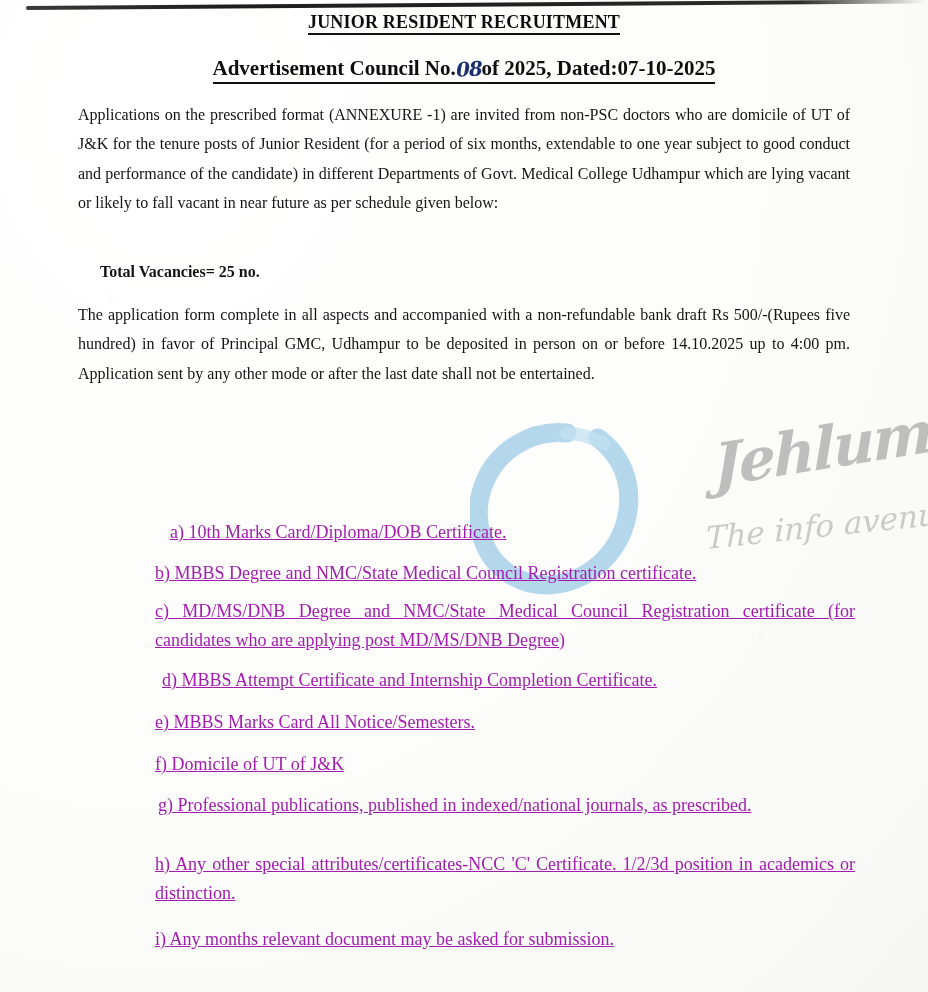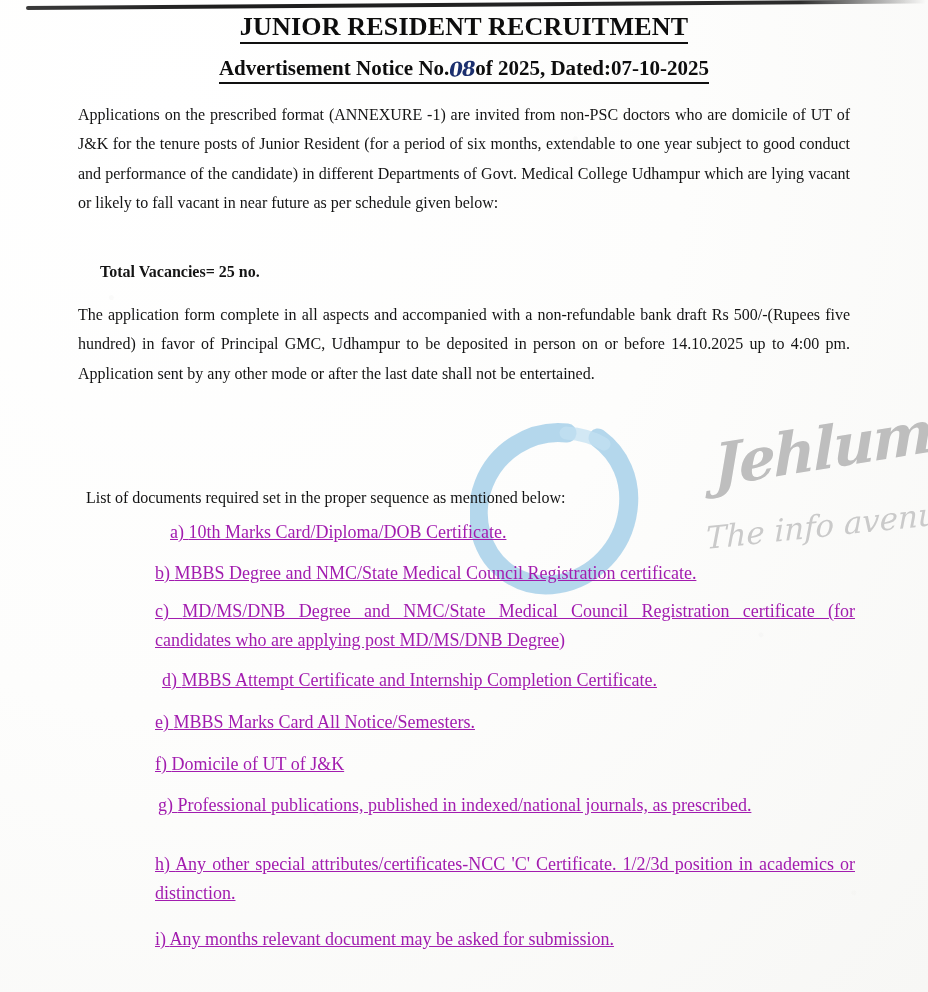--- a/index.html
+++ b/index.html
@@ -101,21 +101,21 @@
     inset: 0;
     z-index: 2;
   }
 
   .doc-title {
     position: absolute;
     left: 0;
     right: 0;
     top: 12px;
     text-align: center;
-    font-size: 26px;
+    font-size: 18px;
     font-weight: bold;
     letter-spacing: .2px;
     color: #0d0d0d;
   }
   .doc-title span.u {
     border-bottom: 2.4px solid #101010;
     padding-bottom: 1px;
   }
 
   .doc-subtitle {
@@ -205,32 +205,31 @@
 </div>
 
 <div class="content">
 
   <div class="doc-title">
     <span class="u">JUNIOR RESIDENT RECRUITMENT</span>
   </div>
 
   <div class="doc-subtitle">
     <span class="u">
-      <span>Advertisement Notice No.</span><span class="ink-number">08</span><span>of 2025, Dated:07-10-2025</span>
+      <span>Advertisement Council No.</span><span class="ink-number">08</span><span>of 2025, Dated:07-10-2025</span>
     </span>
   </div>
 
   <div class="para p-intro">Applications on the prescribed format (ANNEXURE -1) are invited from non-PSC doctors who are domicile of UT of J&amp;K for the tenure posts of Junior Resident (for a period of six months, extendable to one year subject to good conduct and performance of the candidate) in different Departments of Govt. Medical College Udhampur which are lying vacant or likely to fall vacant in near future as per schedule given below:</div>
 
   <div class="para p-vac">Total Vacancies= 25 no.</div>
 
   <div class="para p-appform">The application form complete in all aspects and accompanied with a non-refundable bank draft Rs 500/-(Rupees five hundred) in favor of Principal GMC, Udhampur to be deposited in person on or before 14.10.2025 up to 4:00 pm. Application sent by any other mode or after the last date shall not be entertained.</div>
 
 
-  <div class="para p-list-intro">List of documents required set in the proper sequence as mentioned below:</div>
 
   <div class="list">
     <div class="list-item li-a">
       <span>a)</span>
       <span>10th Marks Card/Diploma/DOB Certificate.</span>
     </div>
     <div class="list-item li-b">
       <span>b)</span>
       <span>MBBS Degree and NMC/State Medical Council Registration certificate.</span>
     </div>

